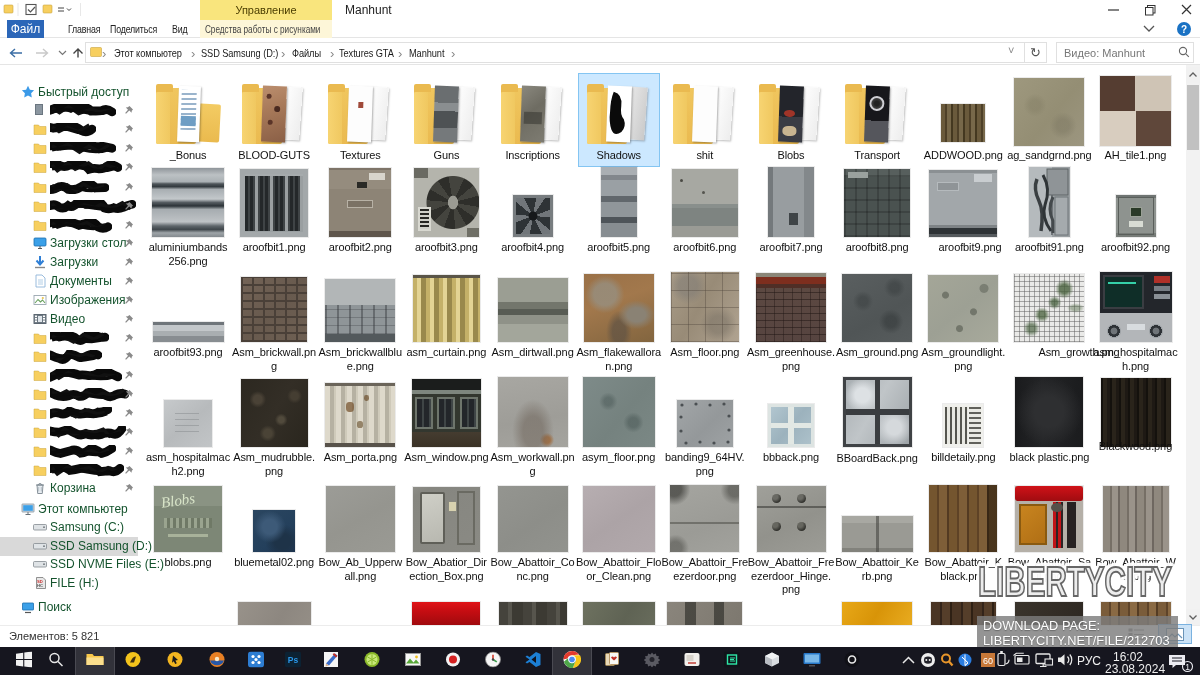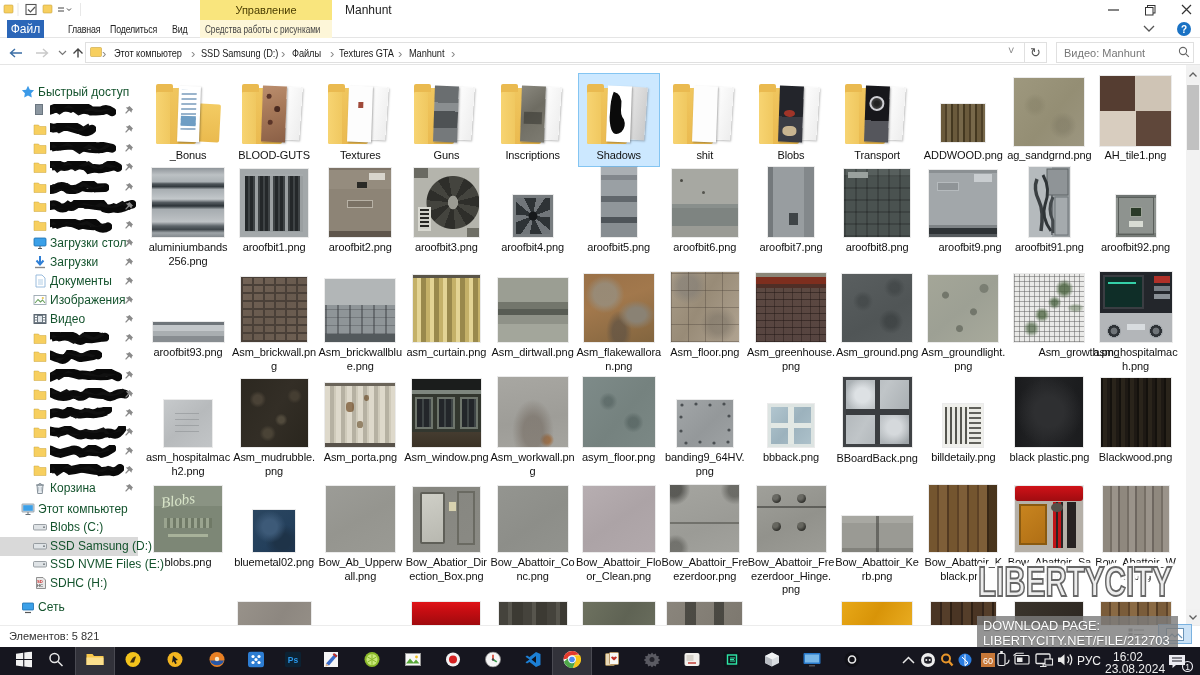--- a/index.html
+++ b/index.html
@@ -379,21 +379,21 @@
       <rect x="2.2" y="3.2" width="9.6" height="5.6" fill="#3ba0e8"></rect>
       <path d="M4.5 12.5 h5 M7 10 v2.5" stroke="#667078" stroke-width="1"></path>
     </svg>
     <div class="lbl">Этот компьютер</div>
   </div>
 <div class="sitem l2" style="top:518px">
     <svg class="sico" viewBox="0 0 14 14">
       <rect x="0.5" y="4.5" width="13" height="5.5" rx="1" fill="#dfe3e6" stroke="#848b90" stroke-width="0.8"></rect>
       <circle cx="11" cy="7.2" r="0.9" fill="#6f767b"></circle>
     </svg>
-    <div class="lbl">Blobs (C:)</div>
+    <div class="lbl">Samsung (C:)</div>
   </div>
 <div class="sitem l2 sel" style="top:536.5px">
     <svg class="sico" viewBox="0 0 14 14">
       <rect x="0.5" y="4.5" width="13" height="5.5" rx="1" fill="#dfe3e6" stroke="#848b90" stroke-width="0.8"></rect>
       <circle cx="11" cy="7.2" r="0.9" fill="#6f767b"></circle>
     </svg>
     <div class="lbl">SSD Samsung (D:)</div>
   </div>
 <div class="sitem l2" style="top:555px">
     <svg class="sico" viewBox="0 0 14 14">
@@ -401,28 +401,28 @@
       <circle cx="11" cy="7.2" r="0.9" fill="#6f767b"></circle>
     </svg>
     <div class="lbl">SSD NVME Files (E:)</div>
   </div>
 <div class="sitem l2" style="top:573.5px">
     <svg class="sico" viewBox="0 0 14 14">
       <path d="M3.5 1.5 h6.5 l2.5 2.5 v8.5 h-9 Z" fill="#e8e8e8" stroke="#777" stroke-width="0.8"></path>
       <text x="7" y="6.8" font-size="4.2" text-anchor="middle" font-weight="bold" fill="#c33">SD</text>
       <text x="7" y="11.3" font-size="4.2" text-anchor="middle" font-weight="bold" fill="#555">HC</text>
     </svg>
-    <div class="lbl">SDHC (H:)</div>
+    <div class="lbl">FILE (H:)</div>
   </div>
 <div class="sitem" style="top:597.5px">
     <svg class="sico" viewBox="0 0 14 14">
       <rect x="1.5" y="3" width="11" height="7" rx="0.5" fill="#3ba0e8" stroke="#1d6eae" stroke-width="0.8"></rect>
       <path d="M4 12.5 h6" stroke="#555" stroke-width="1.2"></path>
     </svg>
-    <div class="lbl">Сеть</div>
+    <div class="lbl">Поиск</div>
   </div>
 <div class="abs" style="left:154px;top:82px;width:68px;height:64px">
     <div style="position:absolute;left:2px;top:6px;width:40px;height:56px;background:linear-gradient(180deg,#f0c65e 0,#eaba50 100%);border-radius:2px"></div>
     <div style="position:absolute;left:2px;top:2px;width:17px;height:8px;background:#eaba50;border-radius:2px 2px 0 0"></div>
     <div style="position:absolute;left:44px;top:22px;width:22px;height:38px;background:linear-gradient(180deg,#f3cb63 0,#eaba4e 100%);border-radius:2px;transform:rotate(3deg)"></div>
     <div style="position:absolute;left:24px;top:4px;width:22px;height:56px;background:#fff;transform:rotate(2deg);box-shadow:1px 1px 2px rgba(0,0,0,0.3);overflow:hidden">
       <div style="position:absolute;left:3px;top:4px;width:15px;height:40px;background:repeating-linear-gradient(0deg,#9ab4cc 0 2px,#fff 2px 5px)"></div>
       <div style="position:absolute;left:3px;top:30px;width:15px;height:10px;background:#6f9ec4"></div>
     </div>
     <div style="position:absolute;left:2px;top:10px;width:14px;height:52px;background:linear-gradient(90deg,#f7d472 0,#f0c860 100%);border-radius:2px 0 0 2px"></div>
@@ -672,21 +672,21 @@
   </div>
 <div class="lab" style="left:830.1px;top:452px;width:94px">BBoardBack.png</div>
 <div class="thumb" style="left:943.3px;top:404px;width:40px;height:43px;background:#f0f0ec">
     <div style="position:absolute;left:2px;top:3px;bottom:3px;width:58%;background:repeating-linear-gradient(90deg,#55554f 0 2px,#e8e8e2 2px 5px)"></div>
     <div style="position:absolute;right:2px;top:3px;bottom:3px;width:32%;background:repeating-linear-gradient(0deg,#61615b 0 2px,#eaeae4 2px 5px)"></div>
   </div>
 <div class="lab" style="left:916.3px;top:451px;width:94px">billdetaily.png</div>
 <div class="thumb" style="left:1015.4px;top:377px;width:68px;height:70px;background:radial-gradient(ellipse at 50% 50%,#2e2f31 0 30%,rgba(0,0,0,0) 70%),linear-gradient(90deg,#1a1b1d 0,#232426 40%,#1b1c1e 100%)"></div>
 <div class="lab" style="left:1002.4px;top:451px;width:94px">black plastic.png</div>
 <div class="thumb" style="left:1100.5px;top:378px;width:70px;height:69px;background:repeating-linear-gradient(90deg,#14110d 0 2px,#2a241b 2px 6px,#1e1914 6px 9px)"></div>
-<div class="lab" style="left:1088.5px;top:451px;width:94px">Blackwood.png</div>
+<div class="lab" style="left:1088.5px;top:440px;width:94px">Blackwood.png</div>
 <div class="thumb" style="left:154px;top:486px;width:68px;height:66px;background:linear-gradient(180deg,#8a9383 0 30%,#7d8776 30% 100%)">
     <div style="position:absolute;left:10%;top:8%;width:80%;height:30%;color:#d8e4c8;font-style:italic;font-size:15px;font-family:'Liberation Serif',serif;transform:rotate(-8deg)">Blobs</div>
     <div style="position:absolute;left:15%;top:48%;width:70%;height:10px;background:repeating-linear-gradient(90deg,#9aa48f 0 3px,#6f7966 3px 6px)"></div>
     <div style="position:absolute;left:20%;top:72%;width:60%;height:3px;background:#a8b29a"></div>
   </div>
 <div class="lab" style="left:141px;top:556px;width:94px">blobs.png</div>
 <div class="thumb" style="left:253.1px;top:510px;width:42px;height:42px;background:radial-gradient(circle at 40% 40%,#3d5a78 0 20%,rgba(0,0,0,0) 45%),radial-gradient(circle at 70% 75%,#1e3348 0 18%,rgba(0,0,0,0) 40%),linear-gradient(140deg,#2b4660 0,#24405c 60%,#1d3450 100%)"></div>
 <div class="lab" style="left:227.1px;top:556px;width:94px">bluemetal02.png</div>
 <div class="thumb" style="left:325.8px;top:486px;width:69px;height:66px;background:linear-gradient(150deg,#9c9c97 0,#95958f 50%,#9a9a94 100%)"></div>
 <div class="lab" style="left:313.3px;top:556px;width:94px">Bow_Ab_Upperw</div>

